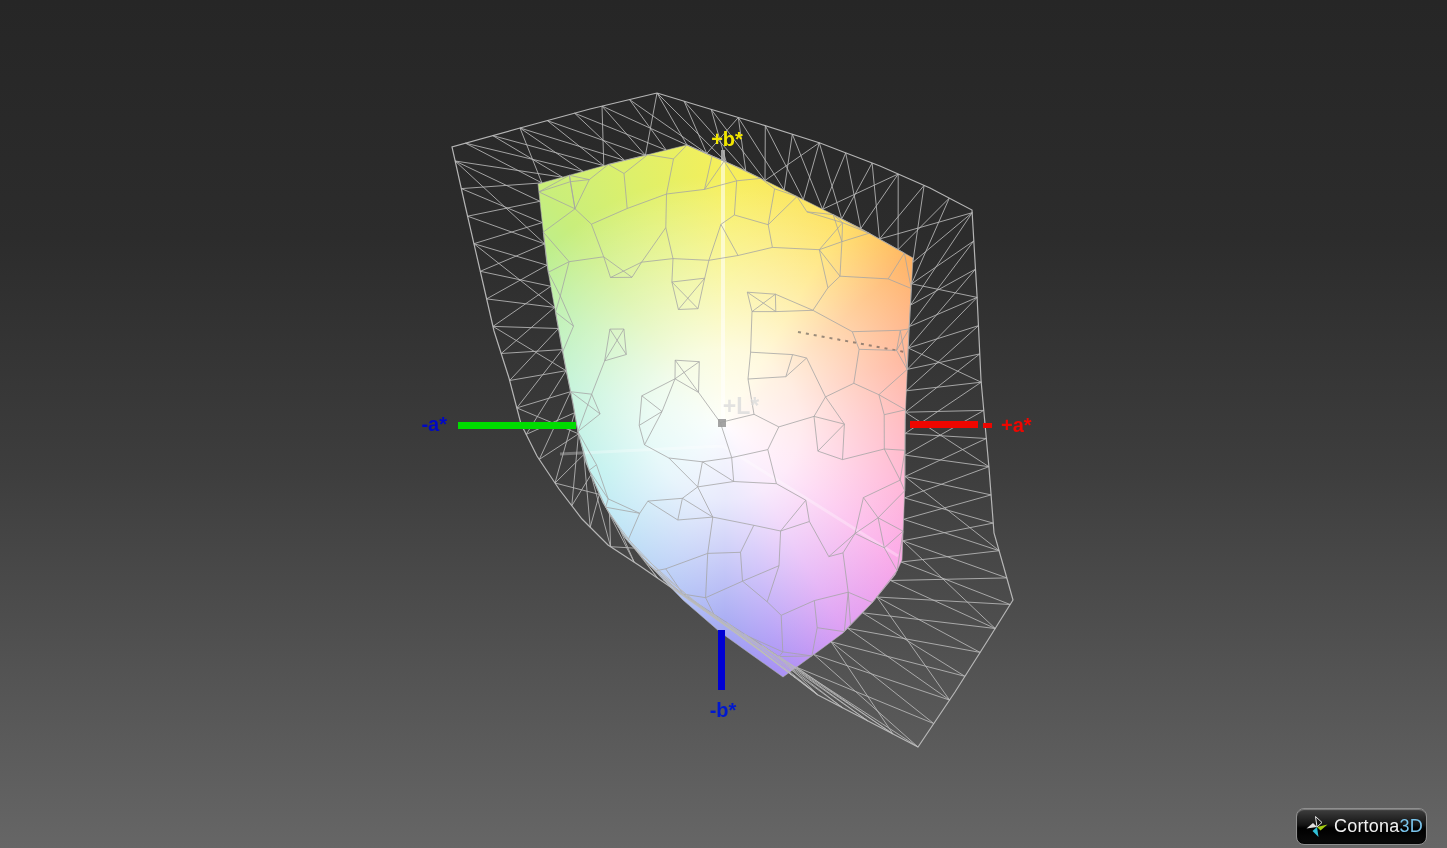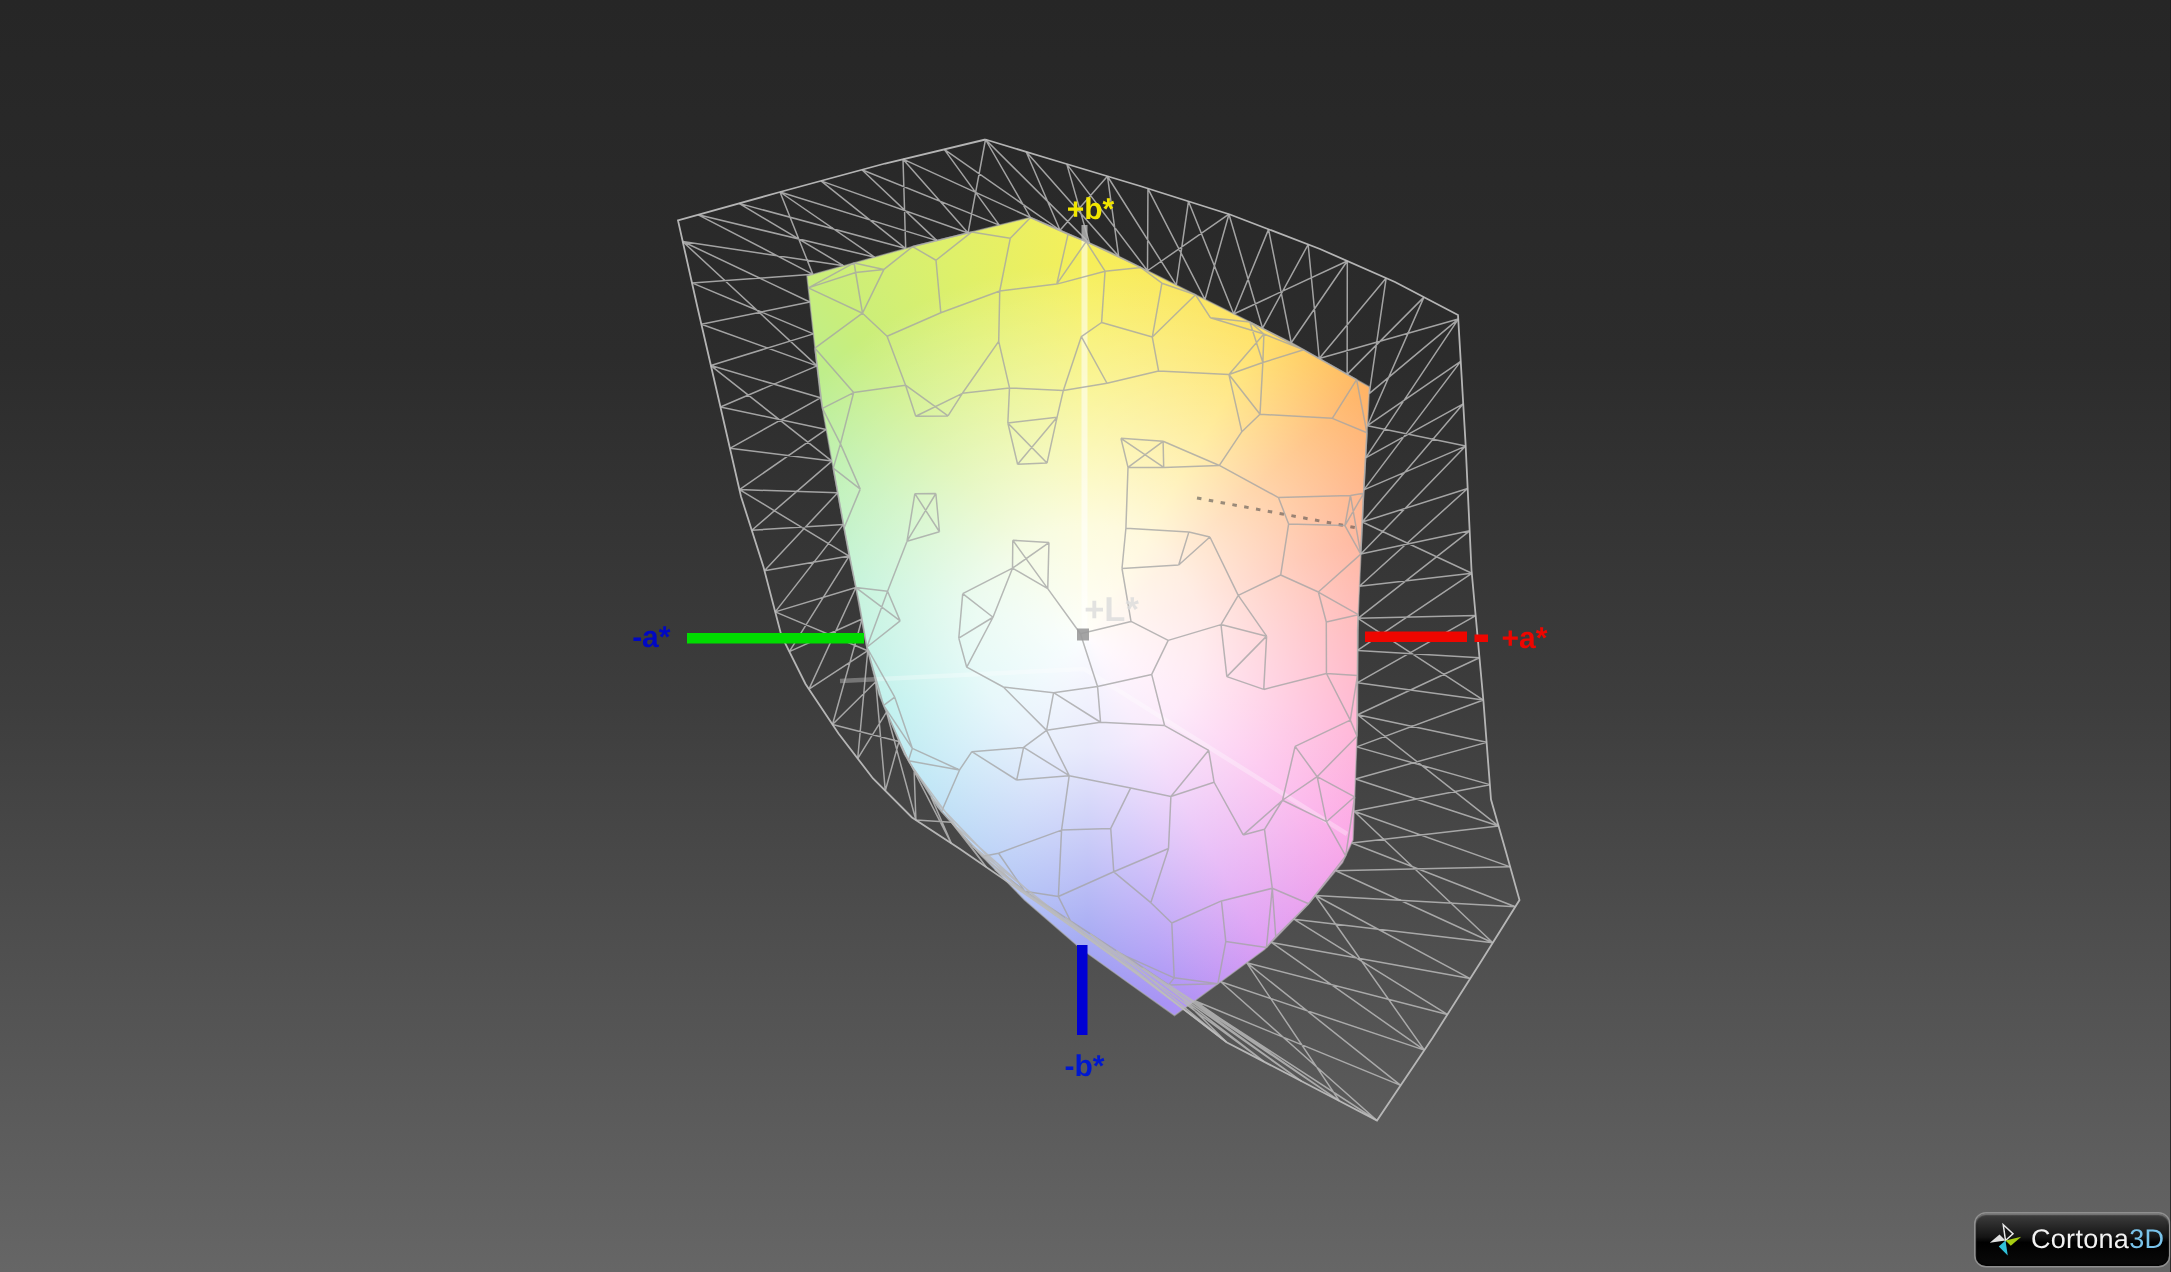--- a/index.html
+++ b/index.html
@@ -22,21 +22,21 @@
       909px 330px,905px 420px,905px 482px,902px 560px,895px 575px,872px 603px,
       843px 633px,820px 650px,783px 677px,752px 655px,720px 632px,683px 600px,
       652px 568px,625px 538px,603px 503px,586px 463px,578px 432px,573px 403px,
       566px 370px,556px 315px,547px 265px,538px 184px,610px 164px);
   }
   .overlay{position:absolute;left:0;top:0;}
   .axis-lbl{font-weight:bold;font-size:20px;}
   .lbl-L{font-weight:bold;font-size:23px;opacity:.8;}
   
   .badge{
-    position:absolute;right:0;bottom:3px;width:131px;height:37px;
+    position:absolute;right:20px;bottom:3px;width:131px;height:37px;
     border-radius:8px;border:1px solid #8f8f8f;box-sizing:border-box;
     background:linear-gradient(180deg,#3f3f3f 0%,#141414 45%,#000 55%,#0a0a0a 100%);
     box-shadow:inset 0 1px 1px rgba(255,255,255,.35), inset 0 -1px 2px rgba(0,0,0,.8);
     display:flex;align-items:center;padding:0 8px;cursor:pointer;
   }
   .badge .brand{color:#f2f2f2;font-size:18px;letter-spacing:.2px;}
   .badge .accent{color:#79c3ea;}
   .pinwheel{margin-right:5px;flex:0 0 auto;}
 </style>
 </head>

